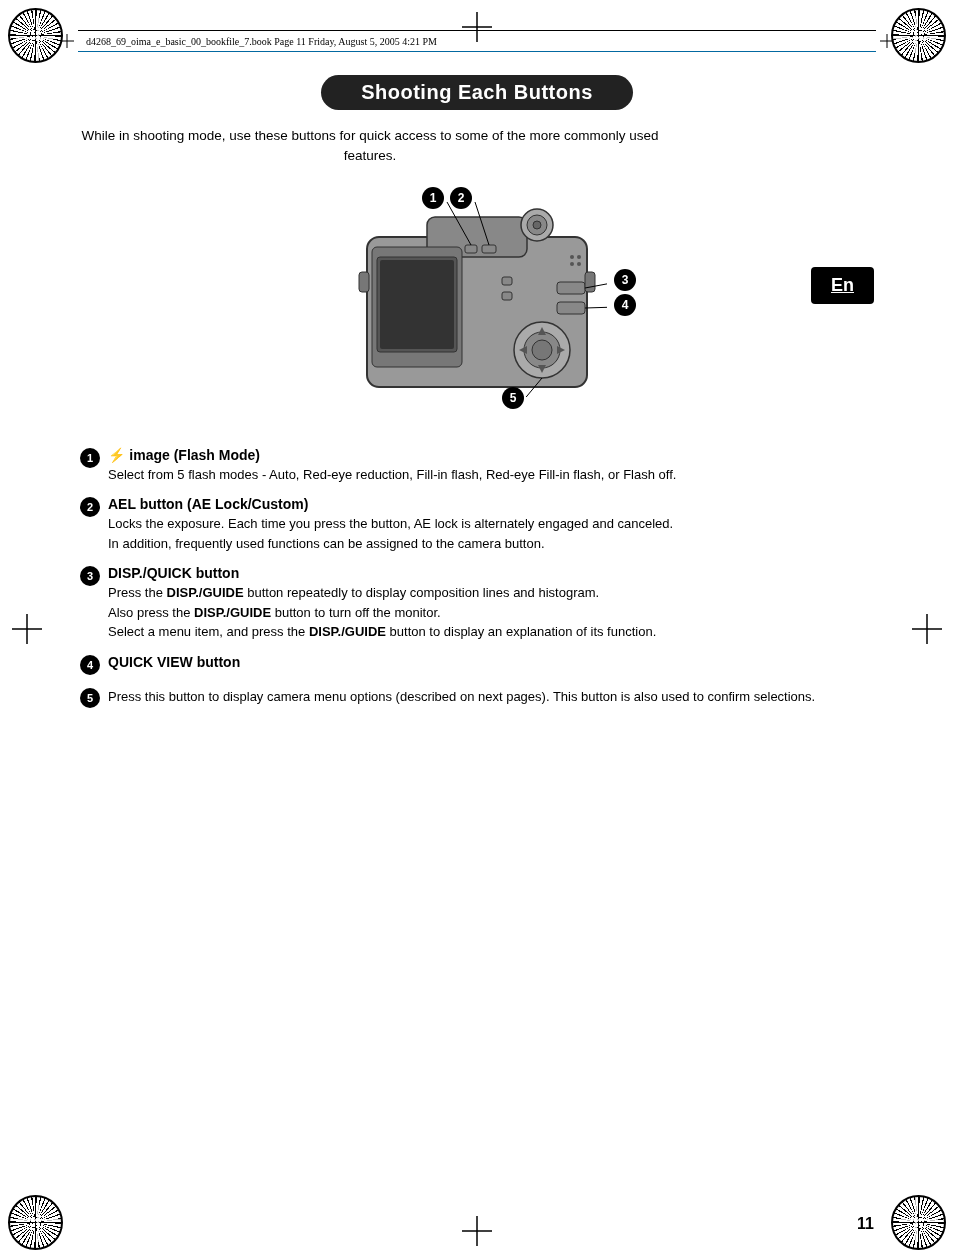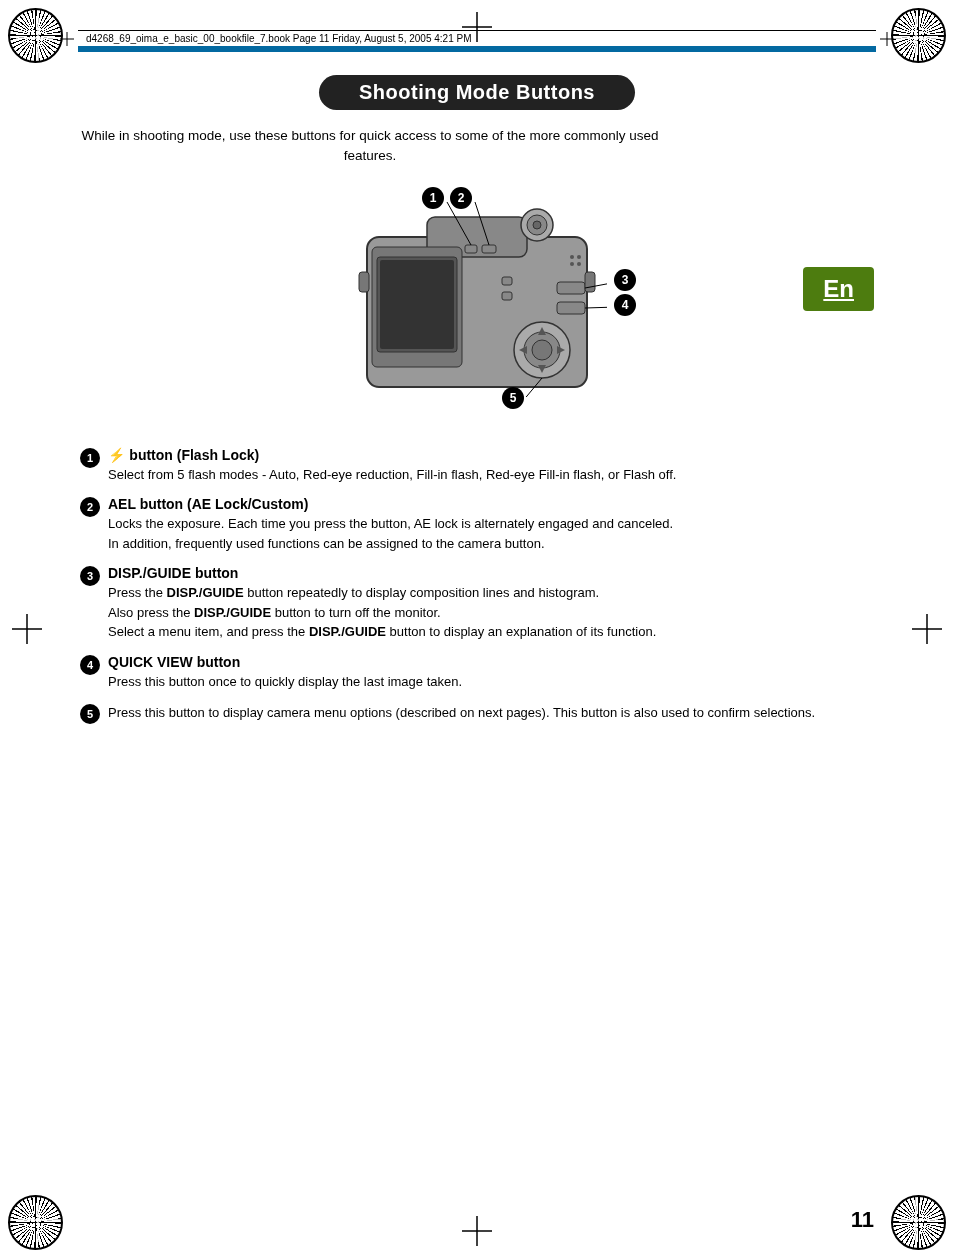--- a/index.html
+++ b/index.html
@@ -117,21 +117,21 @@
     .feature-desc {
       font-size: 13px;
       line-height: 1.5;
     }
 
     
     .page-number {
       position: absolute;
       bottom: 25px;
       right: 80px;
-      font-size: 22px;
+      font-size: 16px;
       font-weight: bold;
     }
 
     
     .diagram-callout {
       position: absolute;
       display: flex;
       align-items: center;
       justify-content: center;
       width: 22px;
@@ -181,38 +181,38 @@
 <svg style="position:absolute;top:50%;left:12px;transform:translateY(-50%);width:30px;height:30px;pointer-events:none;">
   <line x1="15" y1="0" x2="15" y2="30" stroke="#000" stroke-width="1.5"></line>
   <line x1="0" y1="15" x2="30" y2="15" stroke="#000" stroke-width="1.5"></line>
 </svg>
 
 <svg style="position:absolute;top:50%;right:12px;transform:translateY(-50%);width:30px;height:30px;pointer-events:none;">
   <line x1="15" y1="0" x2="15" y2="30" stroke="#000" stroke-width="1.5"></line>
   <line x1="0" y1="15" x2="30" y2="15" stroke="#000" stroke-width="1.5"></line>
 </svg>
 
-<div style="position:absolute;top:30px;left:78px;right:78px;height:22px;border-top:1px solid #000;border-bottom:6px solid #0369a1;display:flex;align-items:center;padding:0 8px;font-size:10px;">
+<div style="position:absolute;top:30px;left:78px;right:78px;height:22px;border-top:1px solid #000;border-bottom:1px solid #0369a1;display:flex;align-items:center;padding:0 8px;font-size:10px;font-family:Liberation Serif, serif;">
 
   <svg style="position:absolute;left:-18px;top:50%;transform:translateY(-50%);width:14px;height:14px;">
     <line x1="7" y1="0" x2="7" y2="14" stroke="#000" stroke-width="1"></line>
     <line x1="0" y1="7" x2="14" y2="7" stroke="#000" stroke-width="1"></line>
   </svg>
   <span>d4268_69_oima_e_basic_00_bookfile_7.book  Page 11  Friday, August 5, 2005  4:21 PM</span>
 
   <svg style="position:absolute;right:-18px;top:50%;transform:translateY(-50%);width:14px;height:14px;">
     <line x1="7" y1="0" x2="7" y2="14" stroke="#000" stroke-width="1"></line>
     <line x1="0" y1="7" x2="14" y2="7" stroke="#000" stroke-width="1"></line>
   </svg>
 </div>
 
 <div class="main-content">
 
   <div class="title-container">
-    <div class="title-pill">Shooting Mode Buttons</div>
+    <div class="title-pill">Shooting Each Buttons</div>
   </div>
 
   <p class="intro-text">While in shooting mode, use these buttons for quick access to some of the more commonly used features.</p>
 
   <div class="diagram-area">
     <div style="position:relative;">
       
       <svg width="260" height="210" viewBox="0 0 260 210">
 
         <rect x="20" y="50" width="220" height="150" rx="12" ry="12" fill="#999" stroke="#333" stroke-width="2"></rect>
@@ -274,65 +274,64 @@
       <div class="diagram-callout" style="position:absolute;top:0px;left:103px;">2</div>
       
       <div class="diagram-callout" style="position:absolute;top:82px;left:267px;">3</div>
       
       <div class="diagram-callout" style="position:absolute;top:107px;left:267px;">4</div>
       
       <div class="diagram-callout" style="position:absolute;top:200px;left:155px;">5</div>
     </div>
 
     <div style="position:absolute;right:0;top:80px;">
-      <div style="background:#4d7c0f;color:#fff;font-size:24px;font-weight:bold;padding:8px 20px;border-radius:4px;text-decoration:underline;">En</div>
+      <div style="background:#000000;color:#fff;font-size:18px;font-weight:bold;padding:8px 20px;border-radius:4px;text-decoration:underline;">En</div>
     </div>
   </div>
 
   <div class="feature-list">
 
     <div class="feature-item">
       <div class="callout-circle circle-num">1</div>
       <div class="feature-content">
         <div class="feature-title">
           <span style="font-style:normal;">⚡</span>
-          <span> button (Flash Lock)</span>
+          <span> image (Flash Mode)</span>
         </div>
         <div class="feature-desc">Select from 5 flash modes - Auto, Red-eye reduction, Fill-in flash, Red-eye Fill-in flash, or Flash off.</div>
       </div>
     </div>
 
     <div class="feature-item">
       <div class="callout-circle circle-num">2</div>
       <div class="feature-content">
         <div class="feature-title">AEL button (AE Lock/Custom)</div>
         <div class="feature-desc">
           <span>Locks the exposure. Each time you press the button, AE lock is alternately engaged and canceled.</span><br>
           <span>In addition, frequently used functions can be assigned to the camera button.</span>
         </div>
       </div>
     </div>
 
     <div class="feature-item">
       <div class="callout-circle circle-num">3</div>
       <div class="feature-content">
-        <div class="feature-title">DISP./GUIDE button</div>
+        <div class="feature-title">DISP./QUICK button</div>
         <div class="feature-desc">
           Press the <strong>DISP./GUIDE</strong> button repeatedly to display composition lines and histogram.<br>
           Also press the <strong>DISP./GUIDE</strong> button to turn off the monitor.<br>
           Select a menu item, and press the <strong>DISP./GUIDE</strong> button to display an explanation of its function.
         </div>
       </div>
     </div>
 
     <div class="feature-item">
       <div class="callout-circle circle-num">4</div>
       <div class="feature-content">
         <div class="feature-title">QUICK VIEW button</div>
-        <div class="feature-desc">Press this button once to quickly display the last image taken.</div>
       </div>
     </div>
 
     <div class="feature-item">
       <div class="callout-circle circle-num">5</div>
       <div class="feature-content">
         <div class="feature-desc">Press this button to display camera menu options (described on next pages). This button is also used to confirm selections.</div>
       </div>
     </div>
 

